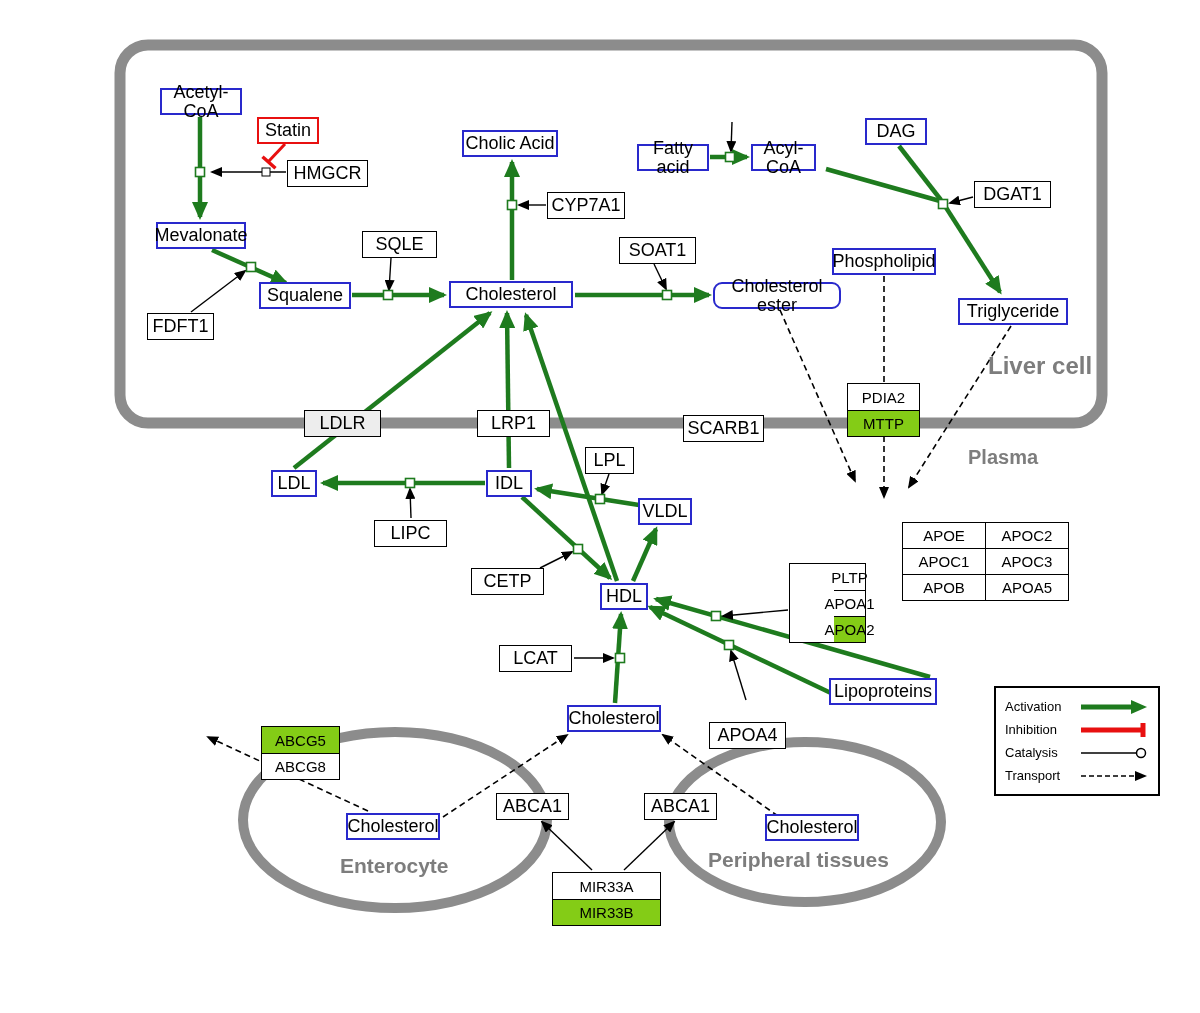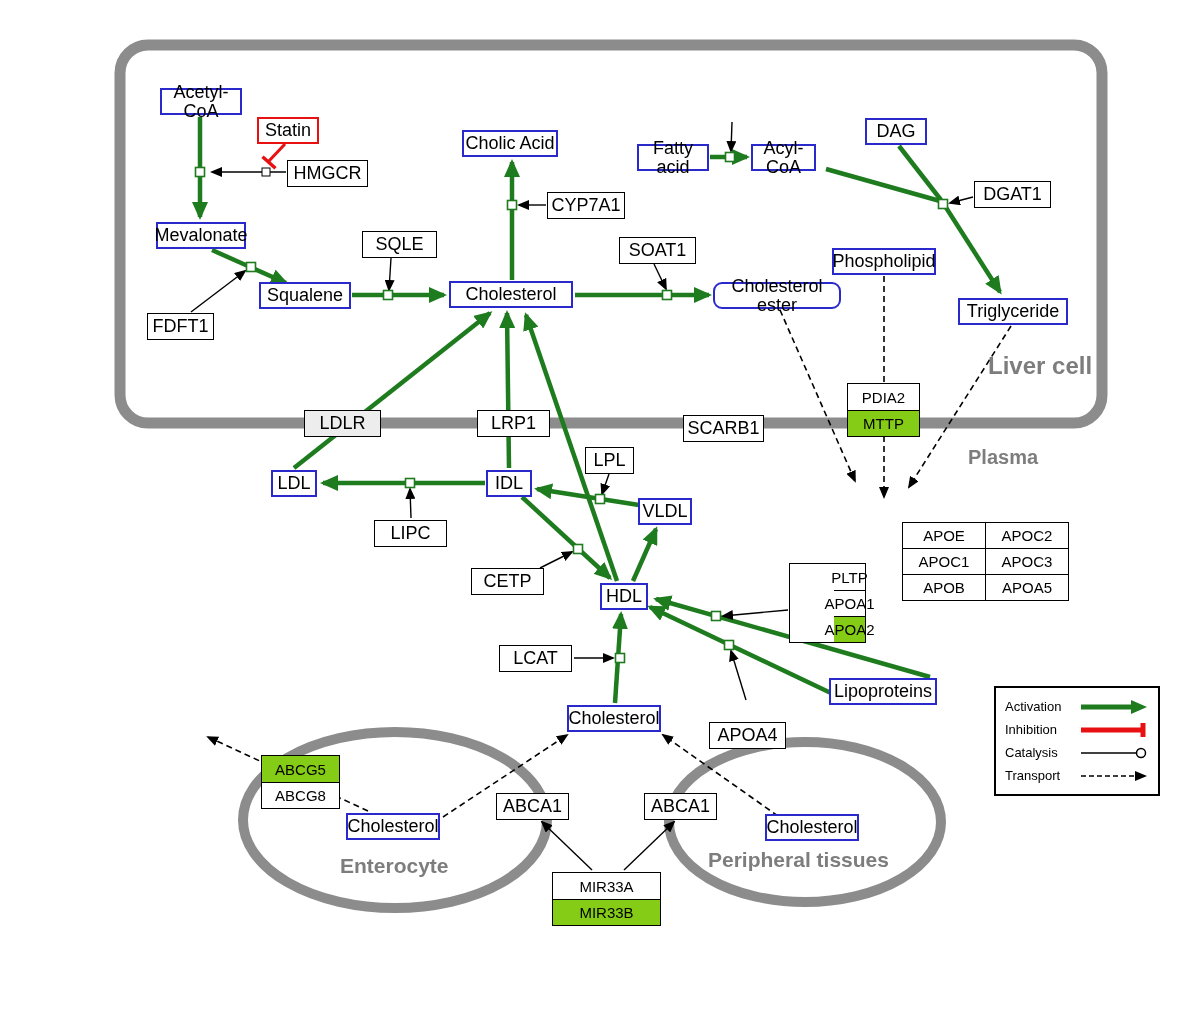--- a/index.html
+++ b/index.html
@@ -165,21 +165,21 @@
 
 <div class="stack" style="left:847px;top:383px;width:73px;">
   <div class="cell">PDIA2</div>
   <div class="cell gray">MTTP</div>
 </div>
 <div class="stack" style="left:789px;top:563px;width:77px;padding-left:44px;">
   <div class="cell">PLTP</div>
   <div class="cell">APOA1</div>
   <div class="cell gray">APOA2</div>
 </div>
-<div class="stack" style="left:261px;top:726px;width:79px;margin-top:29px;">
+<div class="stack" style="left:261px;top:726px;width:79px;">
   <div class="cell gray">ABCG5</div>
   <div class="cell">ABCG8</div>
 </div>
 <div class="stack" style="left:552px;top:872px;width:109px;">
   <div class="cell">MIR33A</div>
   <div class="cell gray">MIR33B</div>
 </div>
 
 <div class="apo" style="left:903px;top:523px;">
   <div class="cell">APOE</div>

